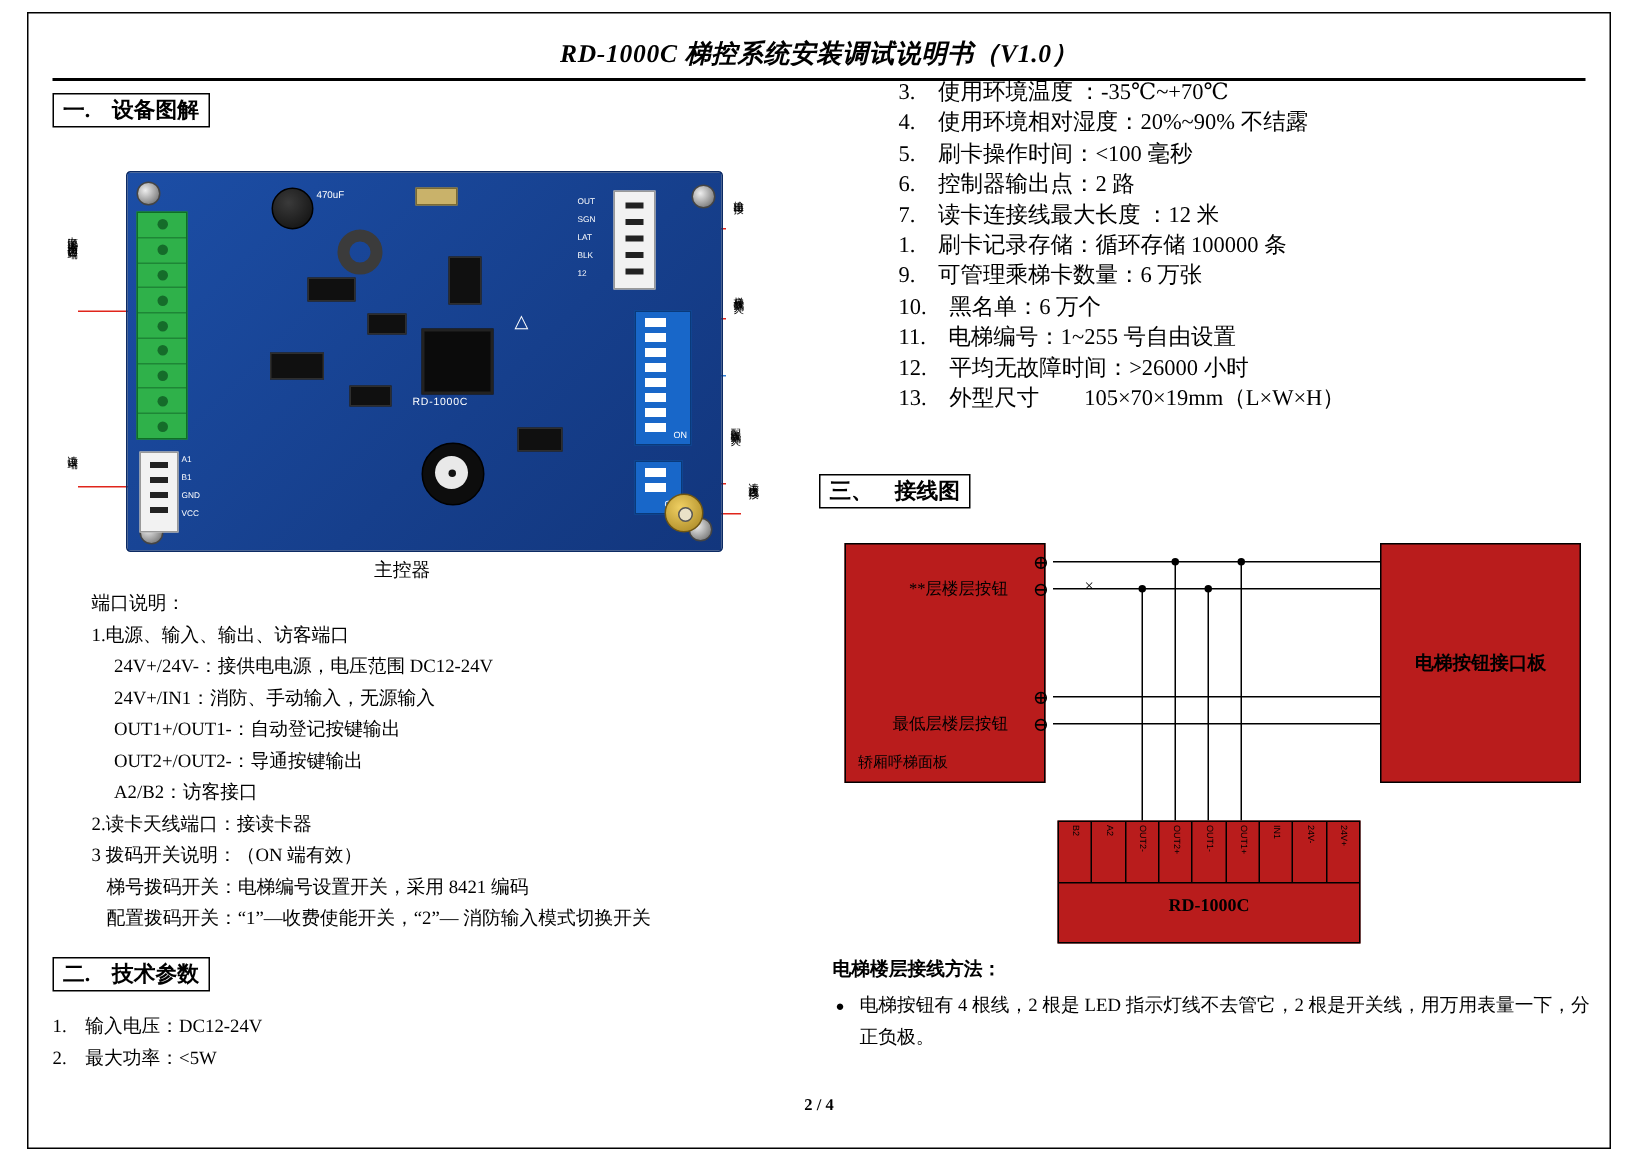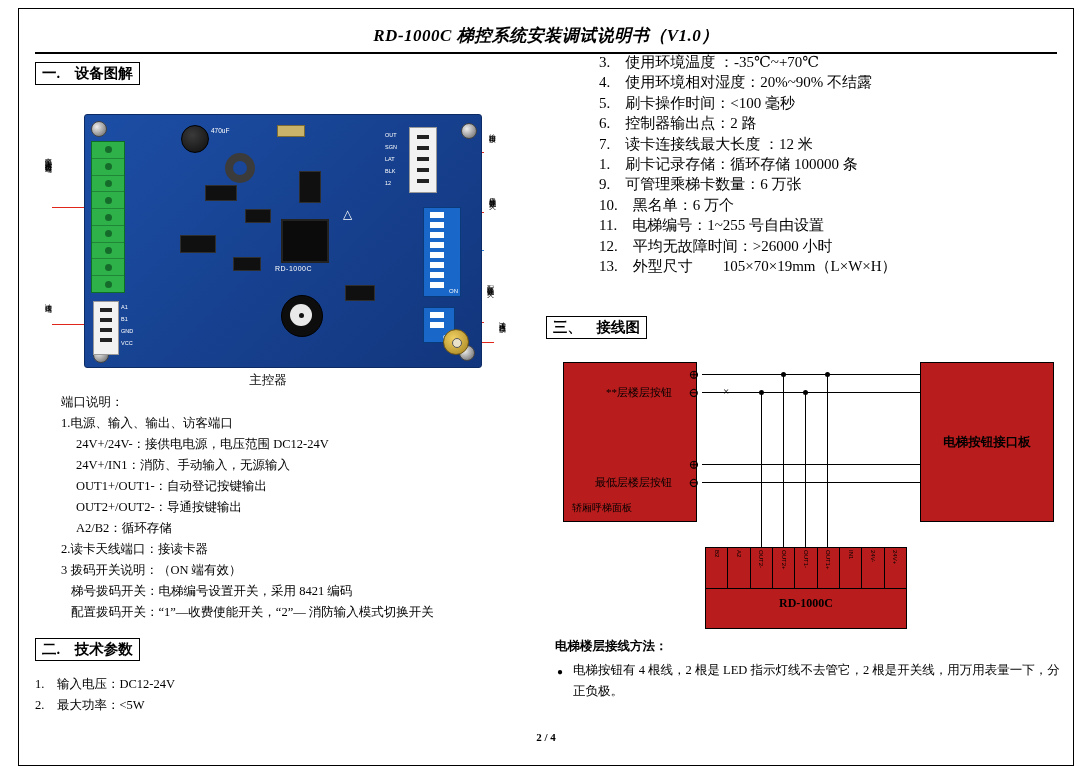--- a/index.html
+++ b/index.html
@@ -208,21 +208,21 @@
 </div>
 <div class="abs board-caption">主控器</div>
 
 <div class="abs port-desc body-text">
   <div class="l0">端口说明：</div>
   <div class="l0">1.电源、输入、输出、访客端口</div>
   <div class="l1">24V+/24V-：接供电电源，电压范围 DC12-24V</div>
   <div class="l1">24V+/IN1：消防、手动输入，无源输入</div>
   <div class="l1">OUT1+/OUT1-：自动登记按键输出</div>
   <div class="l1">OUT2+/OUT2-：导通按键输出</div>
-  <div class="l1">A2/B2：循环存储</div>
+  <div class="l1">A2/B2：访客接口</div>
   <div class="l0">2.读卡天线端口：接读卡器</div>
   <div class="l0">3 拨码开关说明：（ON 端有效）</div>
   <div class="l2">梯号拨码开关：电梯编号设置开关，采用 8421 编码</div>
   <div class="l2">配置拨码开关：“1”—收费使能开关，“2”— 消防输入模式切换开关</div>
 </div>
 
 <div class="abs h2"><span class="sec-head">二.　技术参数</span></div>
 <div class="abs params body-text">
   <div>1.　输入电压：DC12-24V</div>
   <div>2.　最大功率：&lt;5W</div>

